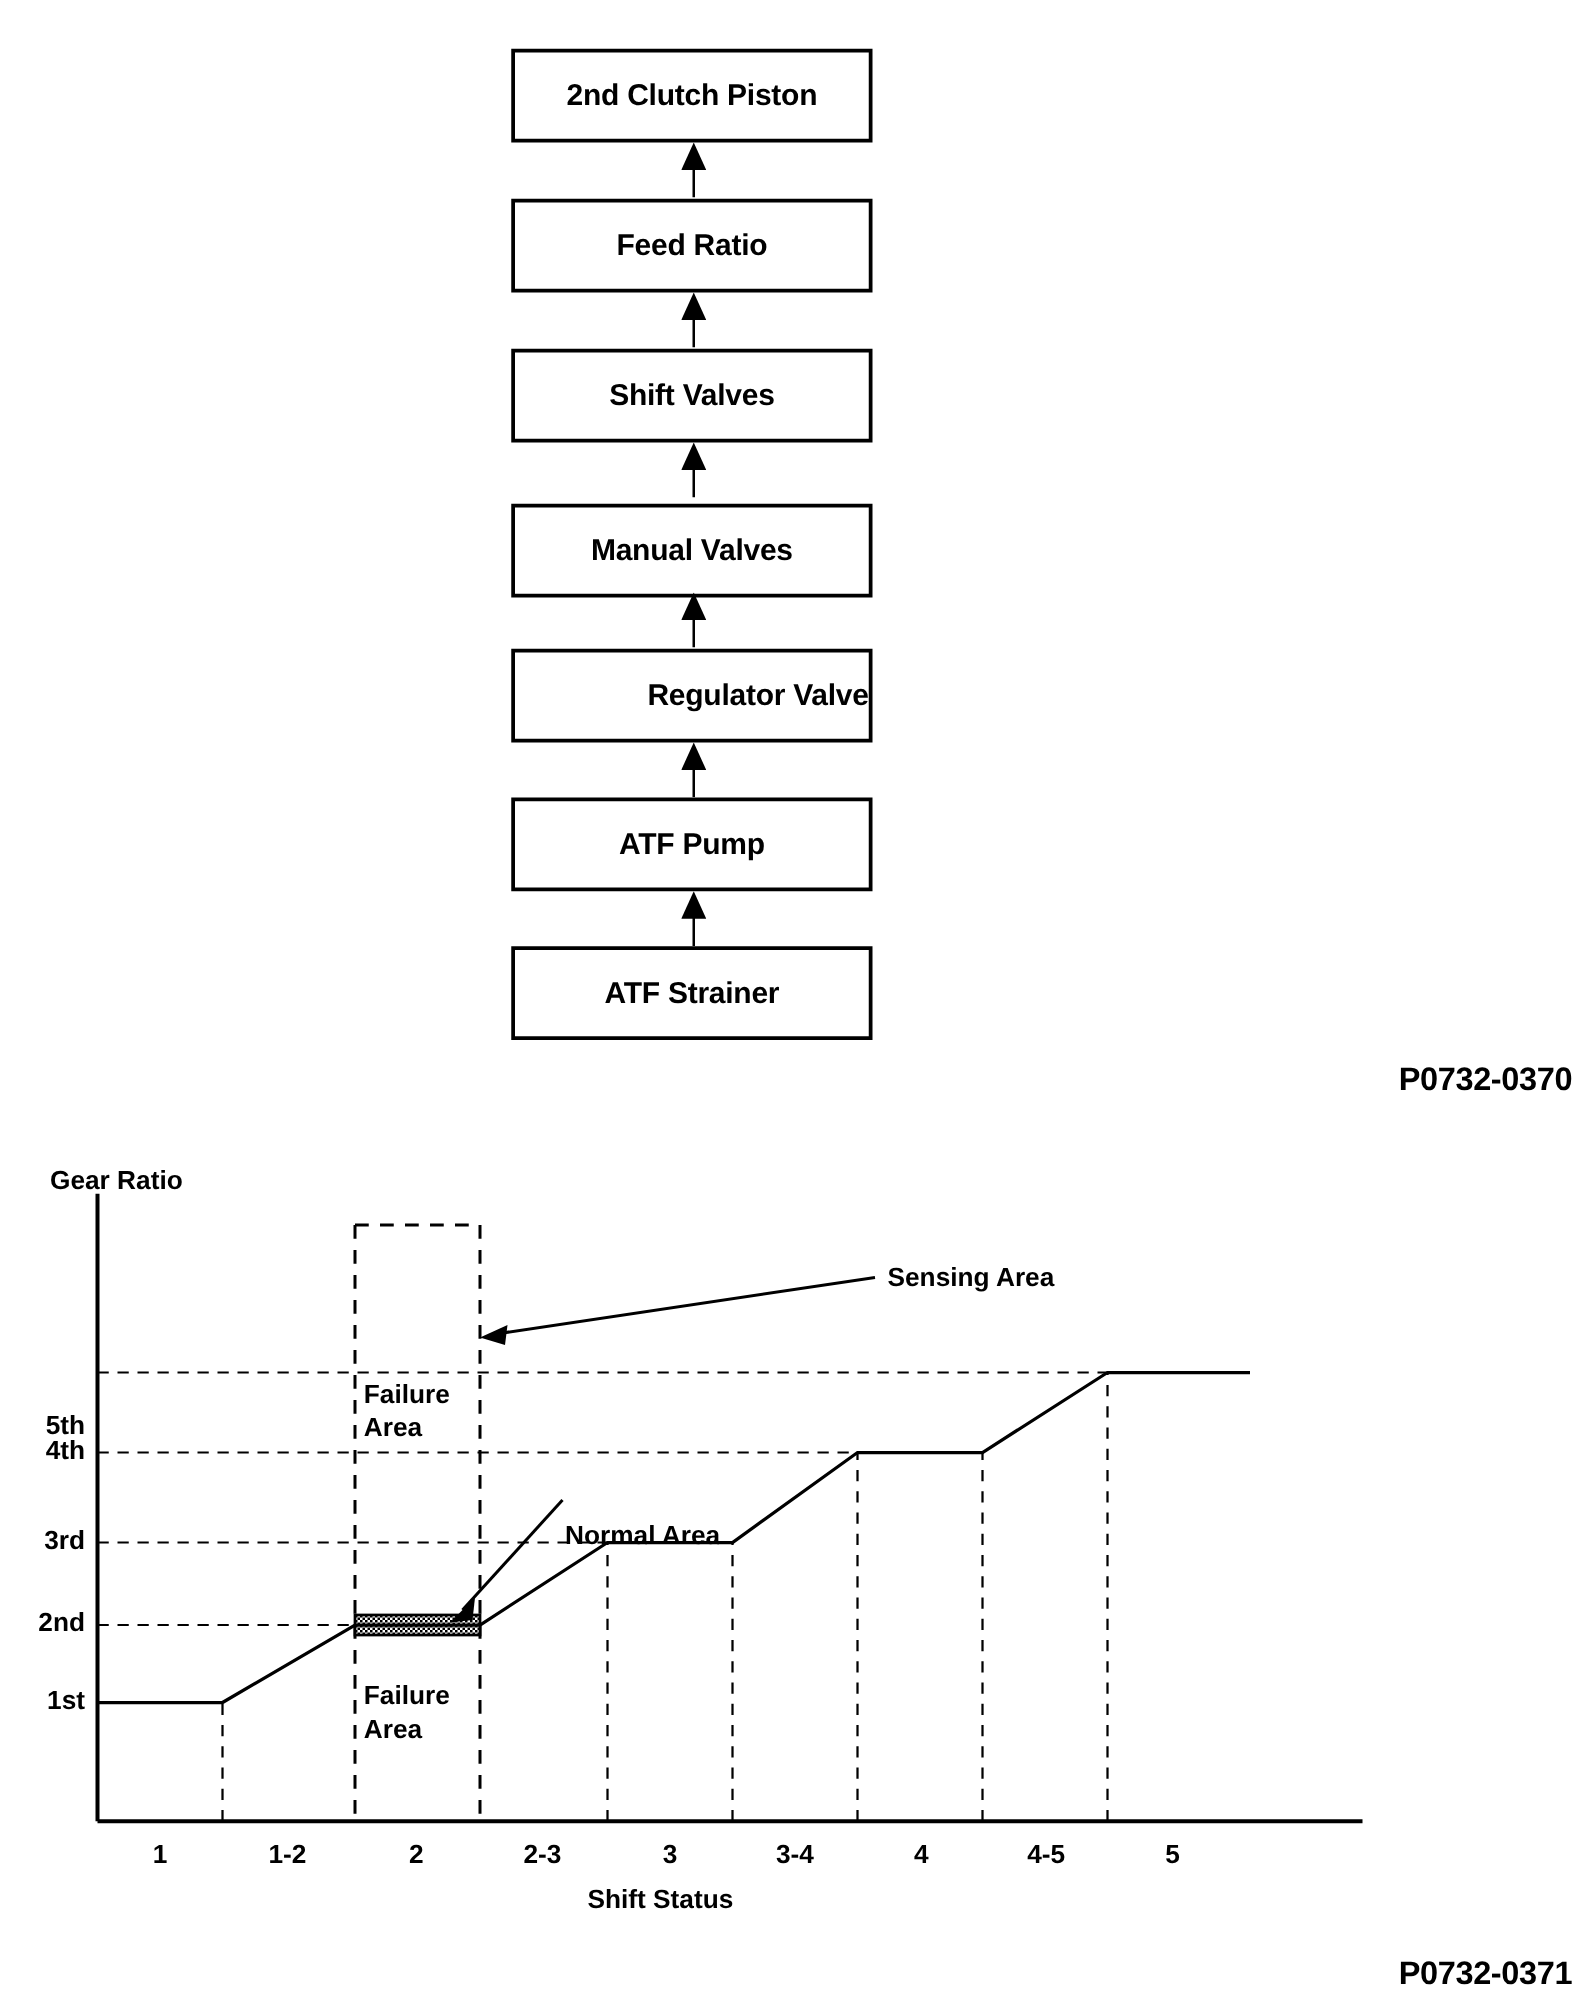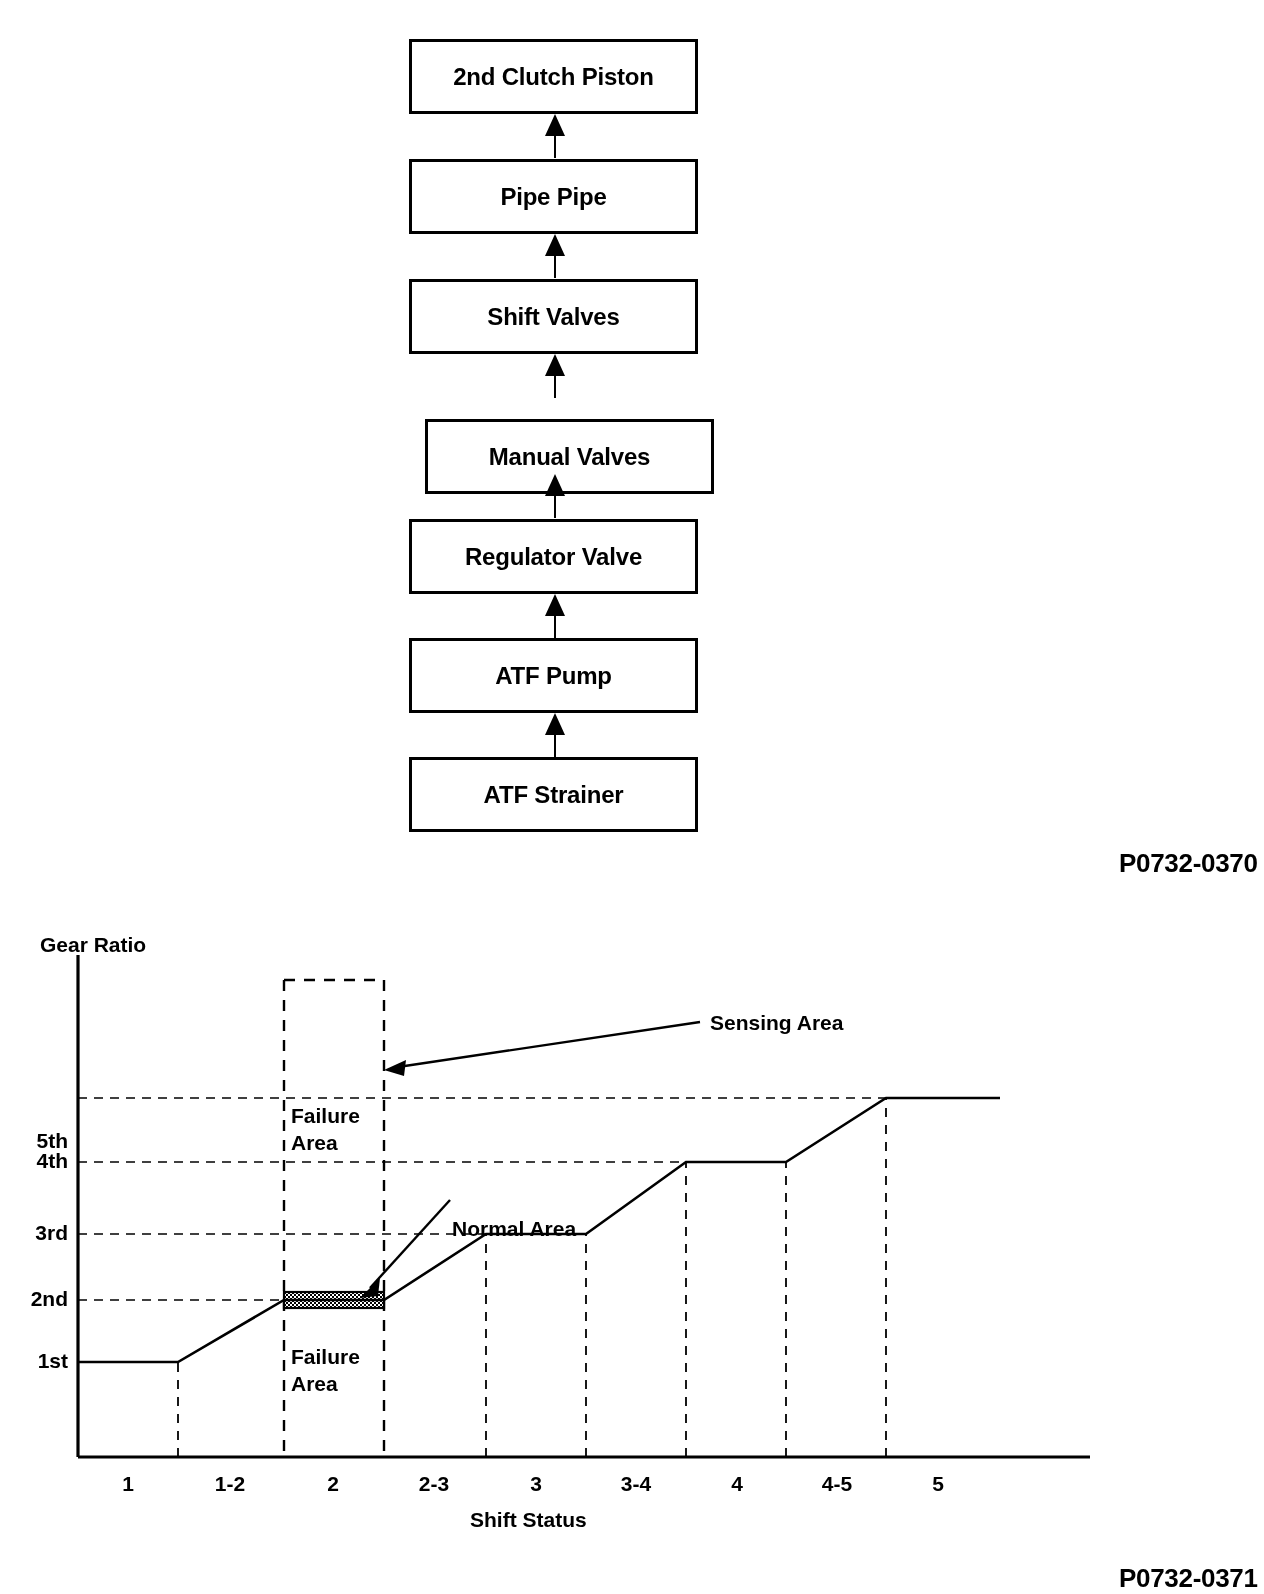--- a/index.html
+++ b/index.html
@@ -104,47 +104,47 @@
   <div class="flow-box" style="top:39px;">
     <span class="flow-box-label">2nd Clutch Piston</span>
   </div>
 
   <svg class="flow-arrow" style="top:114px;" viewBox="0 0 20 44">
     <line x1="10" y1="44" x2="10" y2="12" stroke="#000" stroke-width="2"></line>
     <polygon points="10,0 20,22 0,22" fill="#000"></polygon>
   </svg>
 
   <div class="flow-box" style="top:159px;">
-    <span class="flow-box-label">Pipe Pipe</span>
+    <span class="flow-box-label">Feed Ratio</span>
   </div>
 
   <svg class="flow-arrow" style="top:234px;" viewBox="0 0 20 44">
     <line x1="10" y1="44" x2="10" y2="12" stroke="#000" stroke-width="2"></line>
     <polygon points="10,0 20,22 0,22" fill="#000"></polygon>
   </svg>
 
   <div class="flow-box" style="top:279px;">
     <span class="flow-box-label">Shift Valves</span>
   </div>
 
   <svg class="flow-arrow" style="top:354px;" viewBox="0 0 20 44">
     <line x1="10" y1="44" x2="10" y2="12" stroke="#000" stroke-width="2"></line>
     <polygon points="10,0 20,22 0,22" fill="#000"></polygon>
   </svg>
 
-  <div class="flow-box" style="top:419px;margin-left:16px;">
+  <div class="flow-box" style="top:403px;">
     <span class="flow-box-label">Manual Valves</span>
   </div>
 
   <svg class="flow-arrow" style="top:474px;" viewBox="0 0 20 44">
     <line x1="10" y1="44" x2="10" y2="12" stroke="#000" stroke-width="2"></line>
     <polygon points="10,0 20,22 0,22" fill="#000"></polygon>
   </svg>
 
-  <div class="flow-box" style="top:519px;">
+  <div class="flow-box" style="top:519px;justify-content:flex-end;">
     <span class="flow-box-label">Regulator Valve</span>
   </div>
 
   <svg class="flow-arrow" style="top:594px;" viewBox="0 0 20 44">
     <line x1="10" y1="44" x2="10" y2="12" stroke="#000" stroke-width="2"></line>
     <polygon points="10,0 20,22 0,22" fill="#000"></polygon>
   </svg>
 
   <div class="flow-box" style="top:638px;">
     <span class="flow-box-label">ATF Pump</span>

